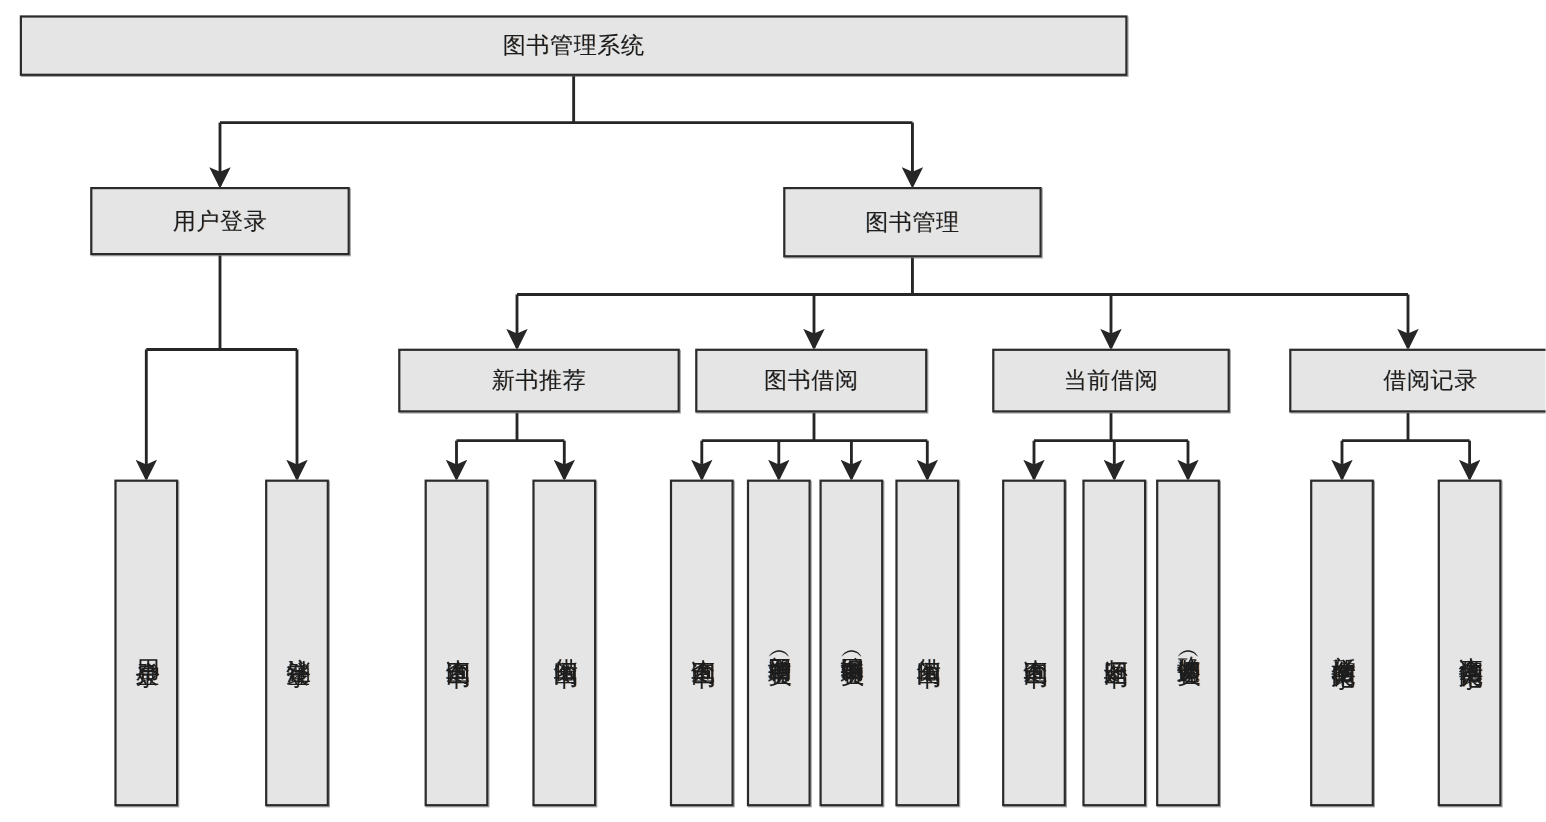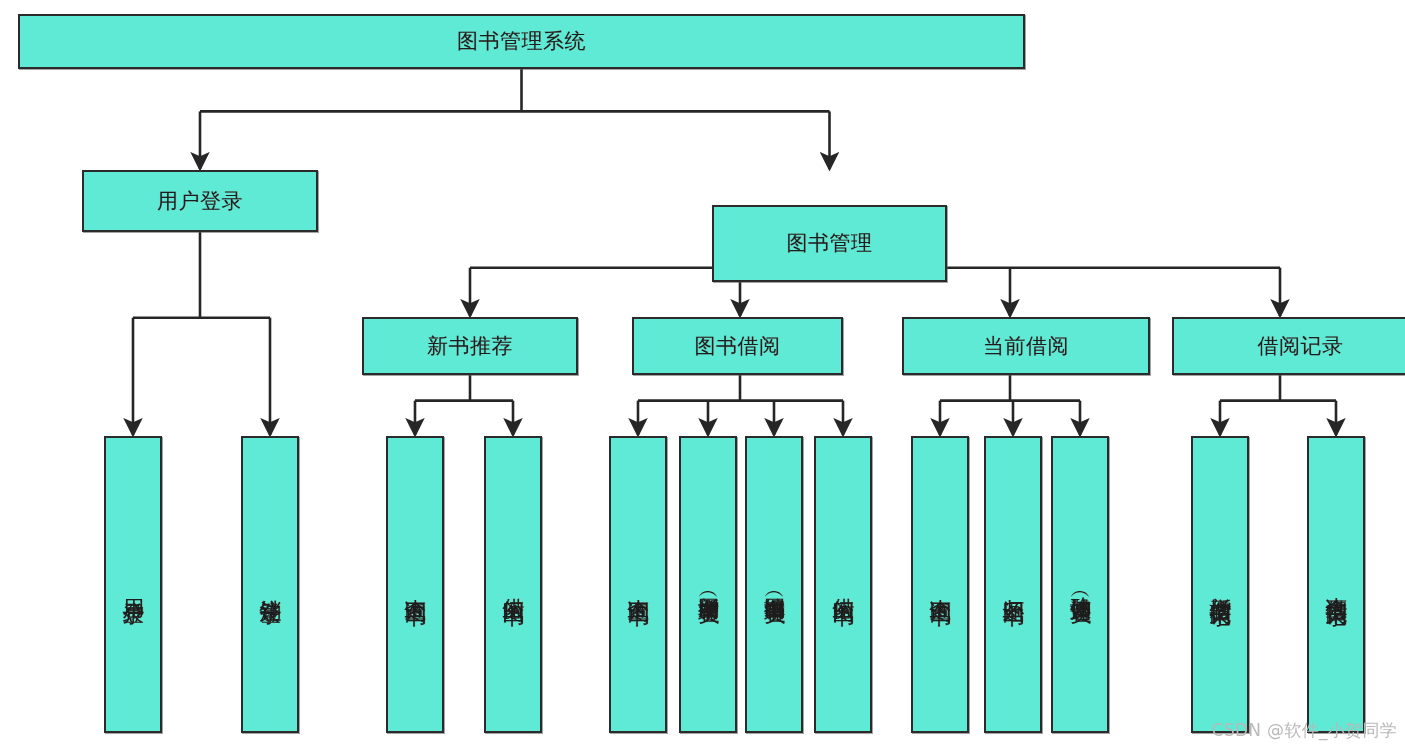--- a/index.html
+++ b/index.html
@@ -24,21 +24,21 @@
     position: absolute;
     left: 0;
     top: 0;
     width: 1405px;
     height: 747px;
     pointer-events: none;
   }
   .node {
     position: absolute;
     box-sizing: border-box;
-    background: #5eead4;
+    background: #e5e5e5;
     border: 2px solid #2b2b2b;
     box-shadow: 1px 1px 0 0 rgba(90,90,90,0.55);
     display: flex;
     align-items: center;
     justify-content: center;
     color: #1c1c1c;
   }
   .node-label {
     font-size: 21px;
     line-height: 1.15;
@@ -121,30 +121,30 @@
       <line x1="1336" y1="400.62" x2="1336" y2="435" stroke="#262626" stroke-width="2.6" marker-end="url(#arrow)"></line>
     </svg>
 
   <div id="nodes-layer">
       <div class="node" style="left: 18px; top: 14px; width: 1007px; height: 55px;">
         <span class="node-label">图书管理系统</span>
       </div>
       <div class="node" style="left: 82px; top: 170px; width: 236px; height: 62px;">
         <span class="node-label">用户登录</span>
       </div>
-      <div class="node" style="left: 712px; top: 170px; width: 235px; height: 77px; margin-top: 35px;">
+      <div class="node" style="left: 712px; top: 170px; width: 235px; height: 64px;">
         <span class="node-label">图书管理</span>
       </div>
-      <div class="node" style="left: 362px; top: 317px; width: 216px; height: 58px;">
+      <div class="node" style="left: 362px; top: 317px; width: 256px; height: 58px;">
         <span class="node-label">新书推荐</span>
       </div>
       <div class="node" style="left: 632px; top: 317px; width: 211px; height: 58px;">
         <span class="node-label">图书借阅</span>
       </div>
-      <div class="node" style="left: 902px; top: 317px; width: 248px; height: 58px;">
+      <div class="node" style="left: 902px; top: 317px; width: 216px; height: 58px;">
         <span class="node-label">当前借阅</span>
       </div>
       <div class="node" style="left: 1172px; top: 317px; width: 257px; height: 58px;">
         <span class="node-label">借阅记录</span>
       </div>
       <div class="node leaf" style="left: 104px; top: 436px; width: 58px; height: 297px;">
         <span class="node-label">用户登录</span>
       </div>
       <div class="node leaf" style="left: 241px; top: 436px; width: 58px; height: 297px;">
         <span class="node-label">注销登录</span>
@@ -177,14 +177,13 @@
         <span class="node-label">确认归还（管理员）</span>
       </div>
       <div class="node leaf" style="left: 1191px; top: 436px; width: 58px; height: 297px;">
         <span class="node-label">新增借阅记录</span>
       </div>
       <div class="node leaf" style="left: 1307px; top: 436px; width: 58px; height: 297px;">
         <span class="node-label">查询借阅记录</span>
       </div>
     </div>
 
-  <div id="watermark">CSDN @软件_小贺同学</div>
 </div>
 
 </body></html>

